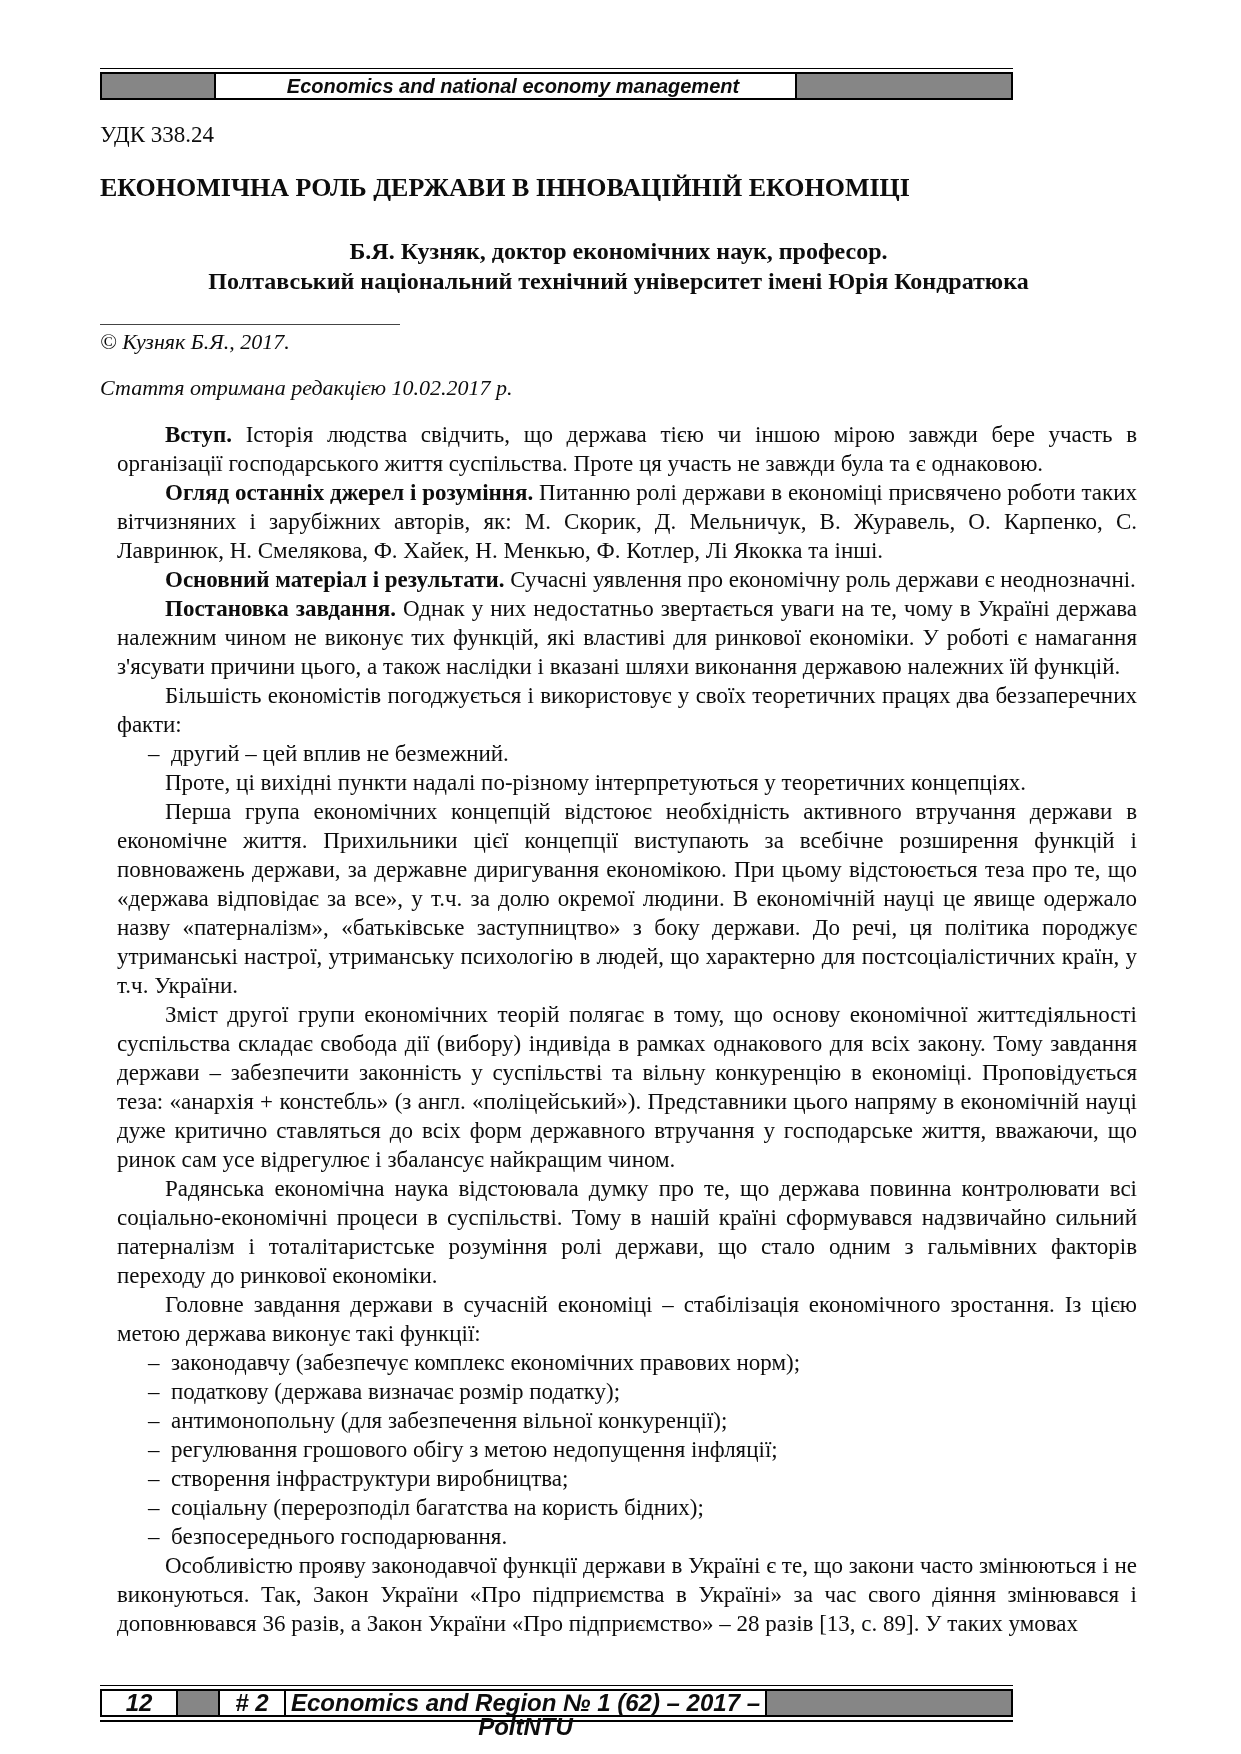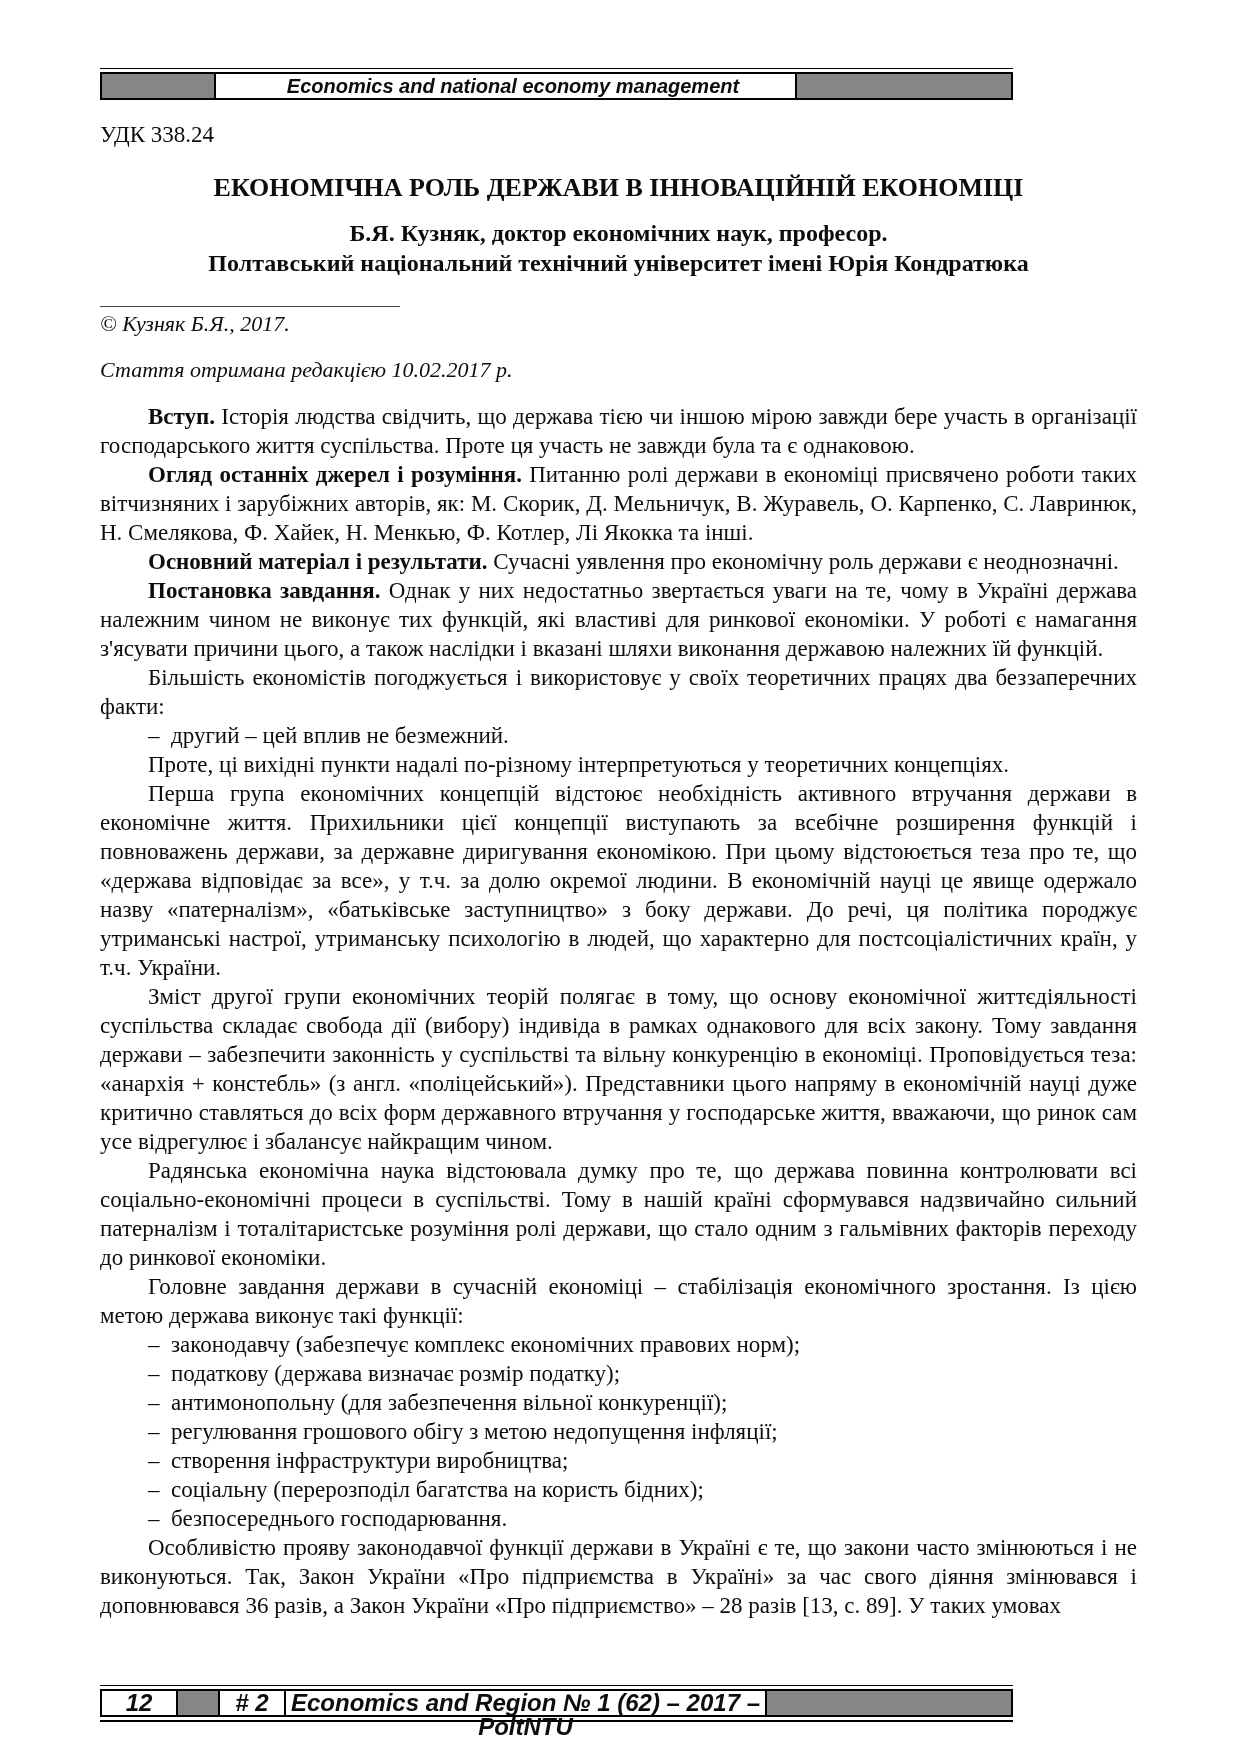--- a/index.html
+++ b/index.html
@@ -24,32 +24,32 @@
     flex:1; text-align:center;
     font-family:"Liberation Sans", sans-serif;
     font-weight:bold; font-style:italic;
     font-size:20px; line-height:24px;padding-left:15px;
   }
   .header-bar .gray-right { width:216px; background:#868686; border-left:2px solid #000; }
 
   
   .udc { margin-top:22px; font-size:23px; }
   .title {
-    margin-top:24px; text-align:center;
+    margin-top:24px; text-align:left;
     font-size:26px; font-weight:bold; line-height:32px;
   }
   .authors { text-align:center; font-size:24px; font-weight:bold; line-height:30px; }
-  .authors.first { margin-top:14px; }
+  .authors.first { margin-top:32px; }
   .footnote-rule { margin-top:28px; width:300px; height:1px; background:#444; }
   .copyright { margin-top:3px; font-style:italic; font-size:22px; line-height:28px; }
   .received  { margin-top:18px; font-style:italic; font-size:22px; line-height:28px; }
 
   
   .body-text { margin-top:18px; font-size:23px; line-height:29px; }
-  .body-text .para { text-align:justify; text-indent:48px; }
+  .body-text .para { text-align:justify; text-indent:48px;margin-left:17px; }
   .body-text .list-item { text-indent:48px; }
   .body-text strong { font-weight:bold; }
 
   
   .footer-wrap { position:absolute; left:100px; bottom:32px; width:913px; }
   .footer-bar .cell {
     font-family:"Liberation Sans", sans-serif;
     font-weight:bold; font-style:italic;
     font-size:24px; line-height:24px; text-align:center;
   }

